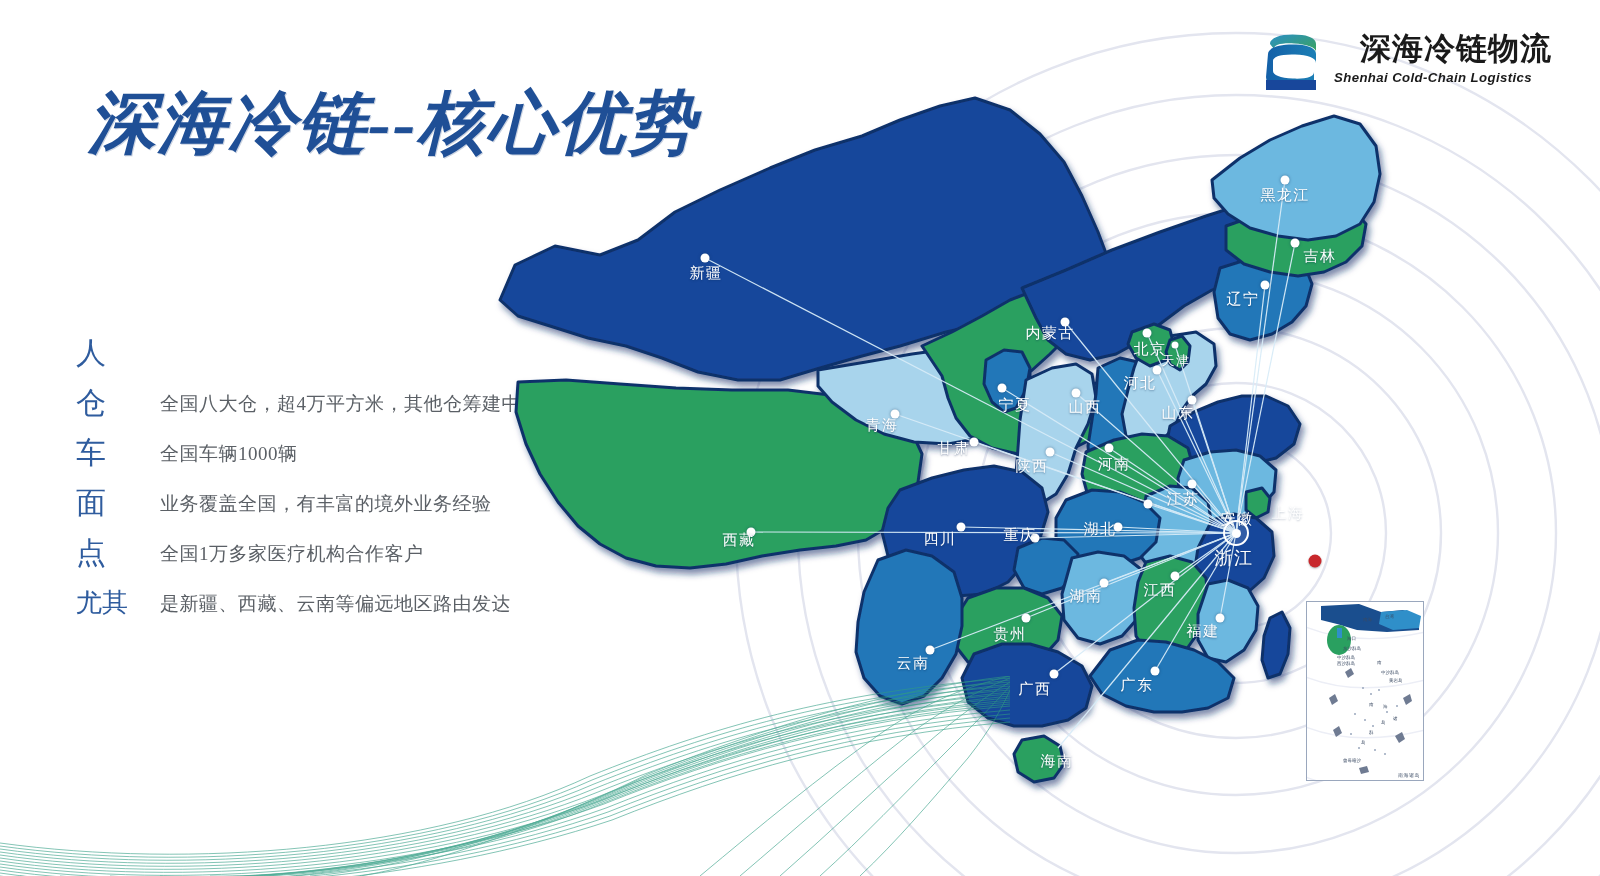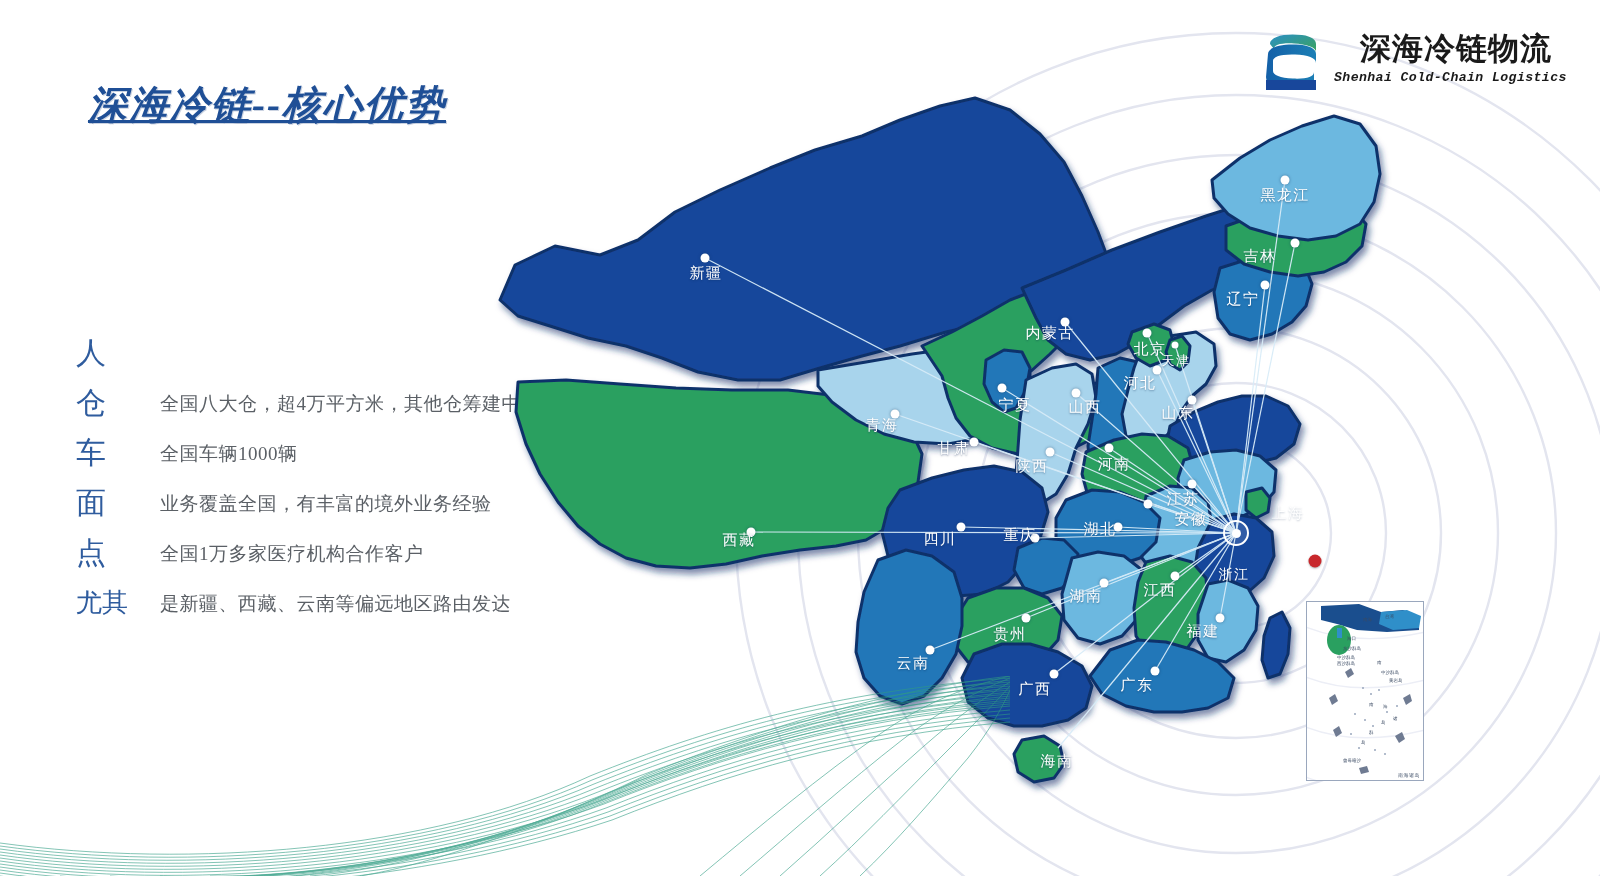--- a/index.html
+++ b/index.html
@@ -10,24 +10,23 @@
   }
   #stage{position:absolute;inset:0;width:1600px;height:876px;overflow:hidden;}
 
   
   .rings{position:absolute;left:0;top:0;width:1600px;height:876px;}
 
   
   .title{
     position:absolute;left:88px;top:78px;
     font-family:"Liberation Serif","DejaVu Serif",serif;
-    font-style:italic;font-weight:700;font-size:39px;letter-spacing:2px;
+    font-style:italic;font-weight:700;font-size:68px;letter-spacing:2px;
     color:#1f4f96;white-space:nowrap;
     text-shadow:1px 1px 0 rgba(160,175,200,.55);
-    text-decoration:underline;
   }
 
   
   .bullets{position:absolute;left:76px;top:336px;width:520px;}
   .brow{position:relative;height:50px;}
   .bkey{
     position:absolute;left:0;top:0;width:78px;
     font-family:"Liberation Serif","DejaVu Serif",serif;
     font-size:30px;color:#2f5c9e;letter-spacing:1px;
     text-align:left;line-height:34px;
@@ -44,21 +43,21 @@
   .logo{position:absolute;left:1262px;top:30px;width:272px;height:66px;}
   .logo-mark{position:absolute;left:0;top:2px;width:58px;height:60px;}
   .logo-cn{
     position:absolute;left:70px;top:0px;
     font-family:"DejaVu Sans","Liberation Sans",sans-serif;
     font-weight:700;font-size:31px;color:#1a1a1a;letter-spacing:1px;
     white-space:nowrap;line-height:36px;margin-left:28px;
   }
   .logo-en{
     position:absolute;left:72px;top:40px;
-    font-family:Liberation Mono, monospace;
+    font-family:Liberation Sans, sans-serif;
     font-weight:700;font-style:italic;font-size:13.2px;color:#1a1a1a;
     letter-spacing:.4px;white-space:nowrap;
   }
 
   
   .map{position:absolute;left:470px;top:50px;width:960px;height:760px;}
   .labels{position:absolute;left:0;top:0;width:1600px;height:876px;}
   .plabel{
     position:absolute;
     font-family:"DejaVu Sans","Liberation Sans",sans-serif;
@@ -282,21 +281,21 @@
   </svg>
 
   <div class="labels">
     <div class="pdot" style="left:705px;top:258px"></div>
     <div class="plabel" style="left:706px;top:264px">新疆</div>
 
     <div class="pdot" style="left:1285px;top:180px"></div>
     <div class="plabel" style="left:1285px;top:186px">黑龙江</div>
 
     <div class="pdot" style="left:1295px;top:243px"></div>
-    <div class="plabel" style="left:1260px;top:247px">吉林</div>
+    <div class="plabel" style="left:1320px;top:247px">吉林</div>
 
     <div class="pdot" style="left:1265px;top:285px"></div>
     <div class="plabel" style="left:1243px;top:290px">辽宁</div>
 
     <div class="pdot" style="left:1065px;top:322px"></div>
     <div class="plabel" style="left:1050px;top:324px">内蒙古</div>
 
     <div class="pdot" style="left:1147px;top:333px"></div>
     <div class="plabel" style="left:1150px;top:340px">北京</div>
 
@@ -324,21 +323,21 @@
     <div class="pdot" style="left:1050px;top:452px"></div>
     <div class="plabel" style="left:1032px;top:457px">陕西</div>
 
     <div class="pdot" style="left:1109px;top:448px"></div>
     <div class="plabel" style="left:1114px;top:455px">河南</div>
 
     <div class="pdot" style="left:1192px;top:484px"></div>
     <div class="plabel" style="left:1183px;top:490px">江苏</div>
 
     <div class="pdot" style="left:1148px;top:504px"></div>
-    <div class="plabel" style="left:1191px;top:510px">安徽</div>
+    <div class="plabel" style="left:1237px;top:510px">安徽</div>
 
     <div class="plabel" style="left:1288px;top:504px;opacity:.55">上海</div>
 
     <div class="pdot" style="left:751px;top:532px"></div>
     <div class="plabel" style="left:739px;top:531px">西藏</div>
 
     <div class="pdot" style="left:961px;top:527px"></div>
     <div class="plabel" style="left:940px;top:530px">四川</div>
 
     <div class="pdot" style="left:1035px;top:538px"></div>
@@ -364,21 +363,21 @@
 
     <div class="pdot" style="left:1054px;top:674px"></div>
     <div class="plabel" style="left:1035px;top:680px">广西</div>
 
     <div class="pdot" style="left:1155px;top:671px"></div>
     <div class="plabel" style="left:1137px;top:676px">广东</div>
 
     <div class="plabel" style="left:1057px;top:752px">海南</div>
 
     <div class="hub" style="left:1236px;top:533px"></div>
-    <div class="plabel" style="left:1234px;top:566px;font-size:14px">浙江</div>
+    <div class="plabel" style="left:1234px;top:546px;font-size:18px">浙江</div>
 
     <div class="reddot" style="left:1315px;top:561px"></div>
   </div>
 
   <div class="inset">
     <svg viewBox="0 0 118 180" width="118" height="180">
       <g stroke="#eceef6" stroke-width="1.4" fill="none">
         <path d="M-30 10 Q30 50 118 30"></path>
           <path d="M-30 60 Q30 100 118 78"></path>
         <path d="M-30 110 Q30 150 118 128"></path>

